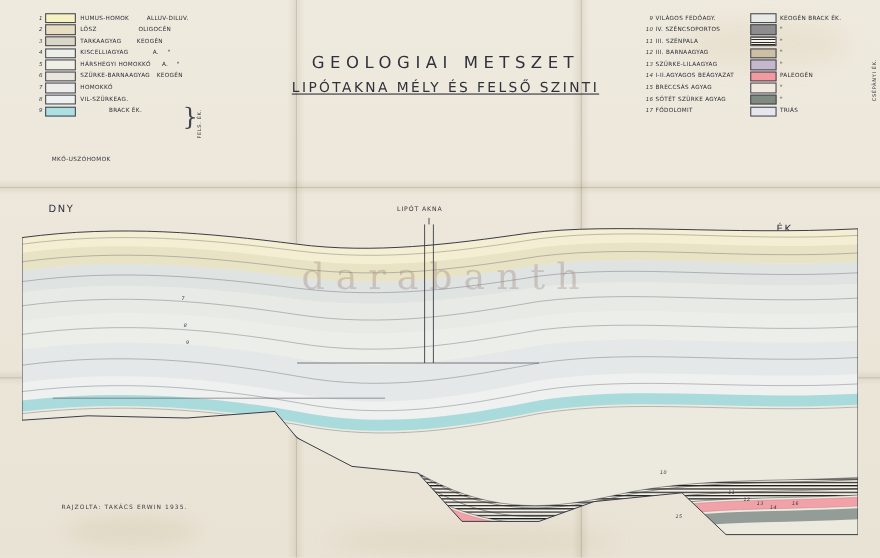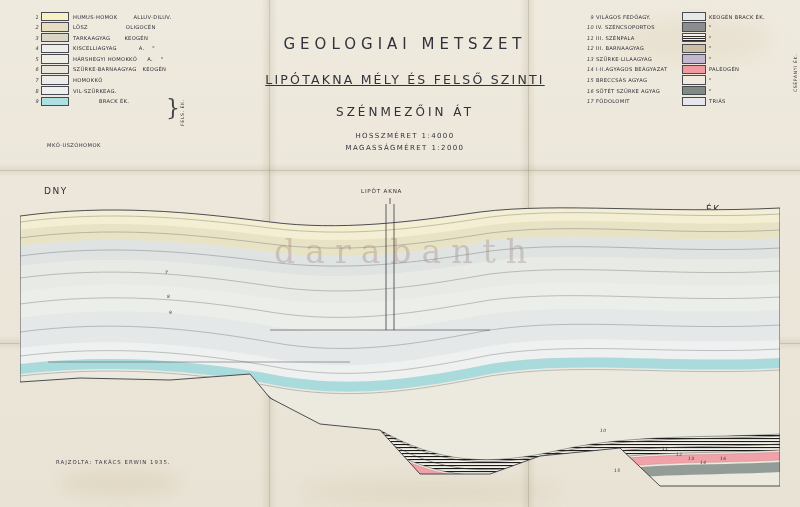--- a/index.html
+++ b/index.html
@@ -184,25 +184,22 @@
     </div>
     <div class="row">
       <span class="num">17</span>
       <span class="lbl" style="padding-left:0;width:86px">FŐDOLOMIT</span>
       <span class="sw" style="background:#e6e6ee"></span>
       <span class="lbl">TRIÁS</span>
     </div>
   </div>
   <div class="sidevert" style="left:793px;top:92px;">CSÉPÁNYI ÉK.</div>
 
-  <div class="title t1" style="left:255px;top:35px;width:300px;">GEOLOGIAI      METSZET</div>
+  <div class="title t1" style="left:255px;top:48px;width:300px;">GEOLOGIAI      METSZET</div>
   <div class="title t2" style="left:235px;top:72px;width:340px;text-decoration:underline;">LIPÓTAKNA MÉLY ÉS FELSŐ SZINTI</div>
-  <div class="title t3" style="left:255px;top:105px;width:300px;">SZÉNMEZŐIN ÁT</div>
-  <div class="title t4" style="left:255px;top:132px;width:300px;">HOSSZMÉRET 1:4000</div>
-  <div class="title t4" style="left:255px;top:144px;width:300px;">MAGASSÁGMÉRET 1:2000</div>
 
   <div class="dirlabel" style="left:44px;top:186px;">DNY</div>
   <div class="dirlabel" style="left:706px;top:186px;margin-top:18px;">ÉK</div>
   <div class="shaftlabel" style="left:361px;top:188px;">LIPÓT AKNA</div>
   <div class="smalltxt" style="left:44px;top:362px;">± TENGERSZINT</div>
   <div class="signature" style="left:56px;top:459px;">RAJZOLTA: TAKÁCS ERWIN  1935.</div>
 
   <svg width="760" height="300" viewBox="0 0 760 300" style="position:absolute;left:20px;top:198px;">
     <defs>
       <clipPath id="secclip">

